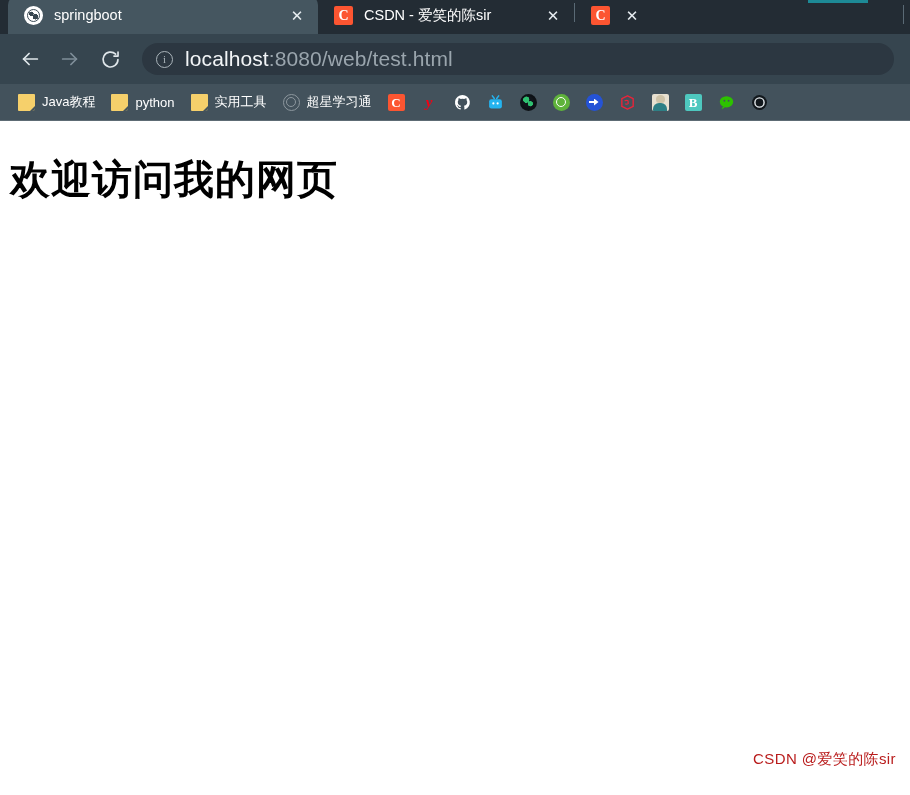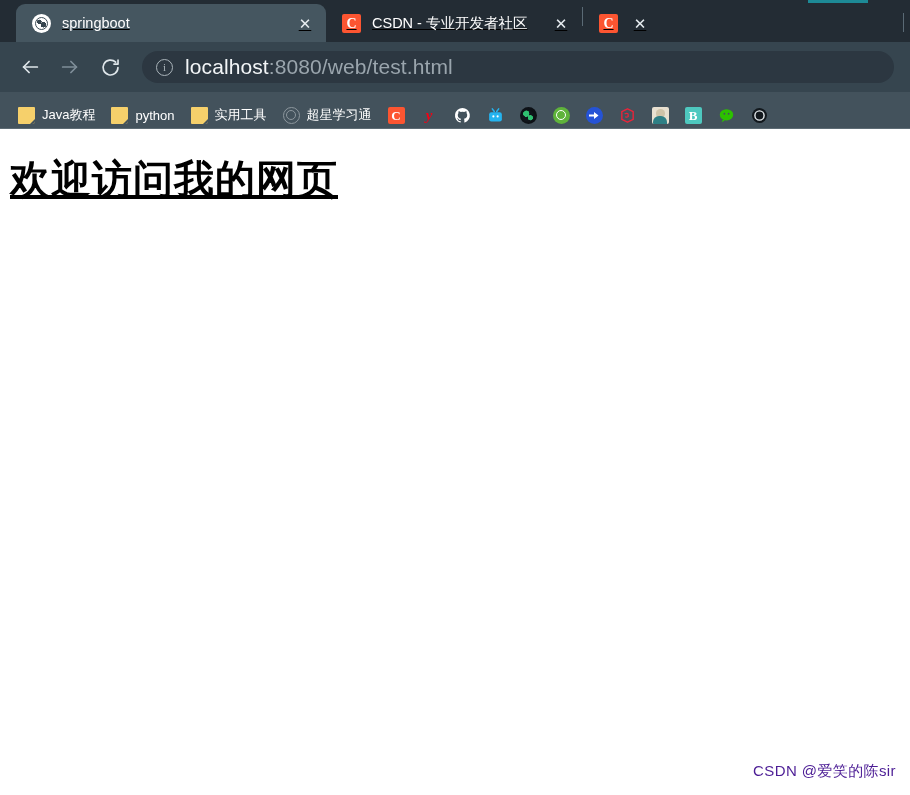--- a/index.html
+++ b/index.html
@@ -9,26 +9,25 @@
     font-family: "Liberation Sans", "DejaVu Sans", sans-serif;
     background: #ffffff;
   }
 
   
   .browser { width: 910px; height: 795px; position: relative; }
 
   
   .tabstrip {
     position: relative;
-    height: 42px;
+    height: 34px;
     background: #232c34;
     display: flex;
     align-items: flex-end;
-    padding-left: 16px;
-    text-decoration: underline;
+    padding-left: 8px;
   }
   .top-accent {
     position: absolute;
     top: 0; left: 808px;
     width: 60px; height: 3px;
     background: #1d8a96;
   }
   .tab {
     height: 38px;
     display: flex;
@@ -151,21 +150,21 @@
     white-space: nowrap;
     letter-spacing: .1px;
   }
   .url .host { color: #f2f5f7; }
 
   
   .bookmarks {
     height: 37px;
     background: #43525c;
     display: flex;
-    align-items: flex-end;
+    align-items: center;
     padding: 0 10px;
     gap: 0;
     border-bottom: 1px solid #5d6b74;
     overflow: hidden;
   }
   .bm {
     display: flex;
     align-items: center;
     gap: 7px;
     padding: 4px 8px;
@@ -256,34 +255,33 @@
   .ico-wechat { color: #2dc100; }
   .ico-partial { color: #0f1418; }
 
   
   .page {
     position: absolute;
     left: 0; top: 129px;
     width: 910px; height: 666px;
     background: #ffffff;
     overflow: hidden;
-    text-decoration: underline;
   }
   .page h1 {
     margin: 25px 0 0 10px;
     font-size: 40px;
     font-weight: bold;
     color: #000000;
     letter-spacing: 1px;
     line-height: 1.25;
   }
   .watermark {
     position: absolute;
-    right: 14px; bottom: 14px;
-    color: #4c1d95;
+    right: 14px; bottom: 26px;
+    color: #b91c1c;
     font-size: 15px;
     letter-spacing: .4px;
     margin-top: 36px;
   }
 </style>
 </head>
 <body>
 
 <div class="browser">
 
@@ -293,21 +291,21 @@
     <div class="tab active">
       <span class="tab-favicon">
         <span class="fav-globe"></span>
       </span>
       <span class="tab-title">springboot</span>
       <span class="tab-close">✕</span>
     </div>
 
     <div class="tab inactive">
       <span class="tab-favicon fav-csdn">C</span>
-      <span class="tab-title">CSDN - 专业开发者社区</span>
+      <span class="tab-title">CSDN - 爱笑的陈sir</span>
       <span class="tab-close">✕</span>
     </div>
 
     <div class="tab-sep"></div>
 
     <div class="tab inactive">
       <span class="tab-favicon fav-csdn">C</span>
       <span class="tab-close">✕</span>
     </div>
 

